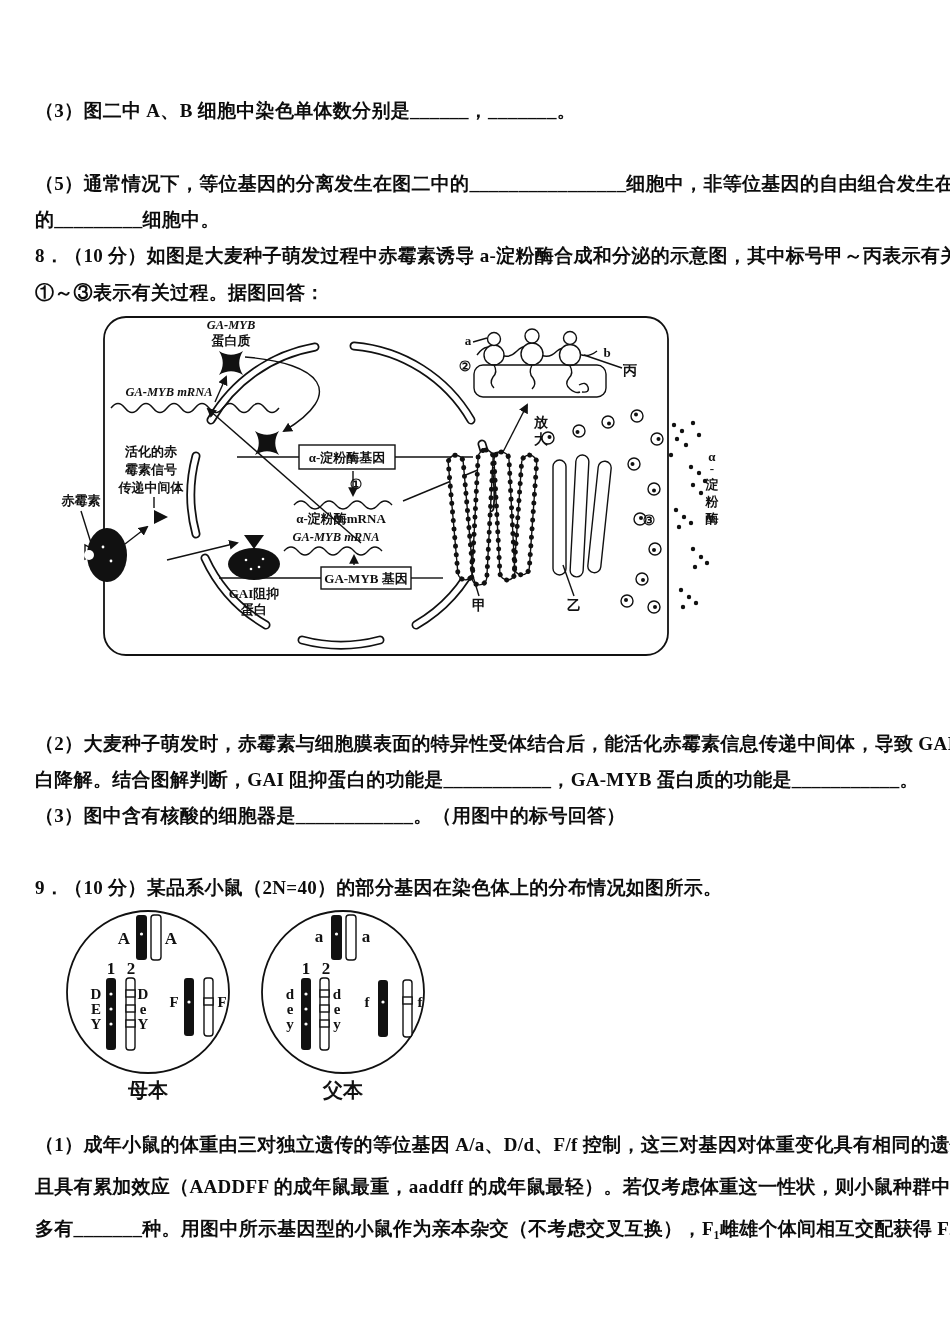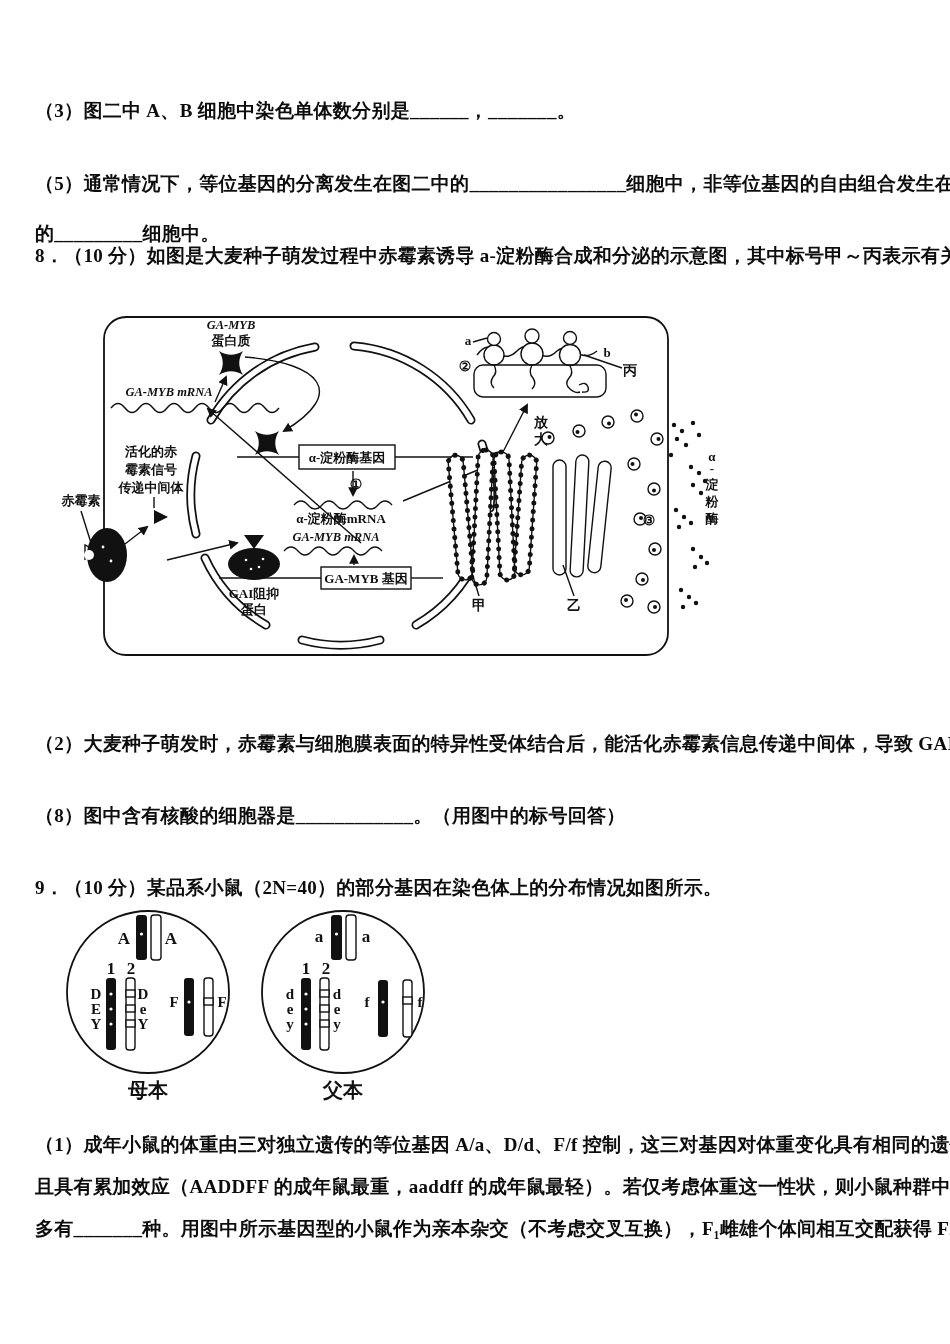--- a/index.html
+++ b/index.html
@@ -25,22 +25,23 @@
   .wht{fill:#ffffff;stroke:#111;stroke-width:1.4;}
   .dot{fill:#111;}
 </style>
 </head>
 <body>
 
 <div class="page">
 
   <div class="line" style="top:98px">（3）图二中 A、B 细胞中染色单体数分别是______，_______。</div>
   <div class="line" style="top:171px">（5）通常情况下，等位基因的分离发生在图二中的________________细胞中，非等位基因的自由组合发生在图二中</div>
-  <div class="line" style="top:221px">的_________细胞中。</div>
+  <div class="line" style="top:207px">的_________细胞中。</div>
   <div class="line" style="top:243px">8．（10 分）如图是大麦种子萌发过程中赤霉素诱导 a-淀粉酶合成和分泌的示意图，其中标号甲～丙表示有关结构，</div>
+  <div class="line" style="top:280px">①～③表示有关过程。据图回答：</div>
 
   <svg style="left:30px;top:305px" width="690" height="355" viewBox="0 0 690 355">
     <defs>
       <marker id="ah" viewBox="0 0 10 10" refX="8" refY="5" markerWidth="7" markerHeight="7" orient="auto-start-reverse">
         <path d="M0,0 L10,5 L0,10 z" fill="#111"></path>
       </marker>
     </defs>
 
     <rect x="63" y="12" width="564" height="338" rx="22" class="ln2" fill="none"></rect>
 
@@ -248,21 +249,22 @@
       <text class="t14" x="608" y="220" text-anchor="middle">③</text>
       <text class="t13" x="671" y="156" text-anchor="middle">α</text>
       <text class="t13" x="671" y="168" text-anchor="middle">-</text>
       <text class="t13" x="671" y="184" text-anchor="middle">淀</text>
       <text class="t13" x="671" y="201" text-anchor="middle">粉</text>
       <text class="t13" x="671" y="218" text-anchor="middle">酶</text>
     </g>
   </svg>
 
   <div class="line" style="top:731px">（2）大麦种子萌发时，赤霉素与细胞膜表面的特异性受体结合后，能活化赤霉素信息传递中间体，导致 GAI 阻抑蛋</div>
-  <div class="line" style="top:803px">（8）图中含有核酸的细胞器是____________。（用图中的标号回答）</div>
+  <div class="line" style="top:767px">白降解。结合图解判断，GAI 阻抑蛋白的功能是___________，GA-MYB 蛋白质的功能是___________。</div>
+  <div class="line" style="top:803px">（3）图中含有核酸的细胞器是____________。（用图中的标号回答）</div>
   <div class="line" style="top:875px">9．（10 分）某品系小鼠（2N=40）的部分基因在染色体上的分布情况如图所示。</div>
 
   <svg style="left:45px;top:902px" width="400" height="205" viewBox="0 0 400 205">
 
     <g>
       <circle cx="92" cy="90" r="81" class="ln2" fill="none"></circle>
       <rect x="80" y="13" width="11" height="45" rx="3" class="blk"></rect>
       <circle cx="85.5" cy="32" r="1.6" fill="#fff"></circle>
       <rect x="95" y="13" width="10" height="45" rx="3" class="wht"></rect>
       <text class="t17b" x="68" y="42" text-anchor="middle">A</text>

